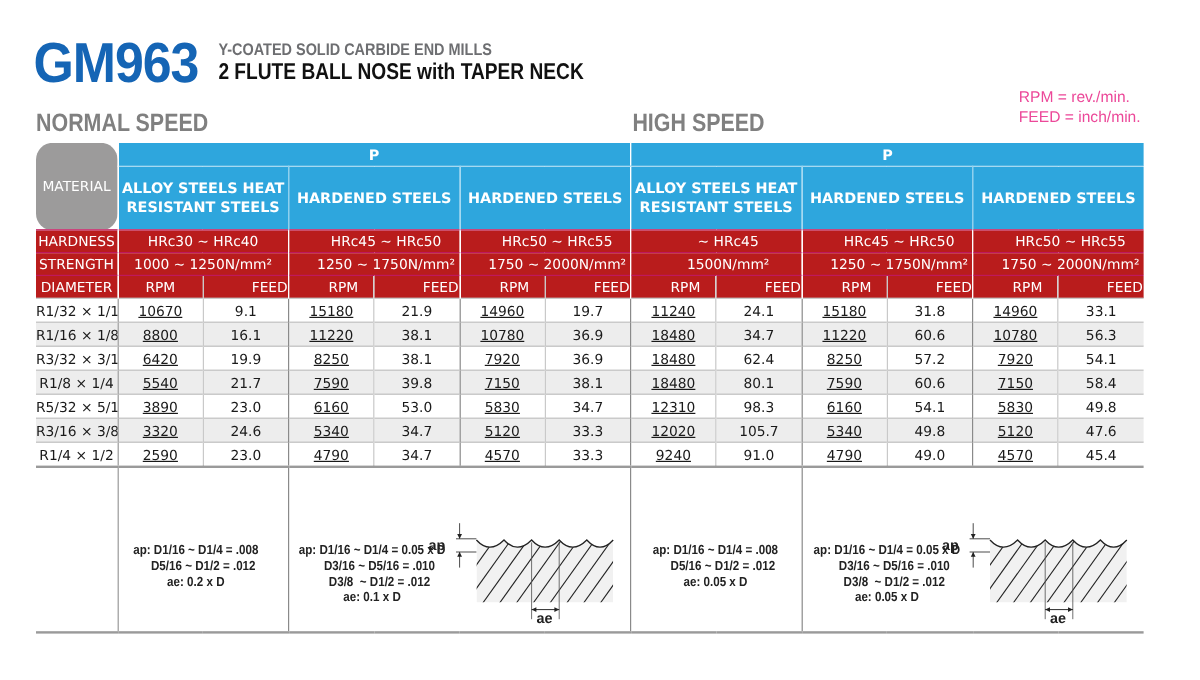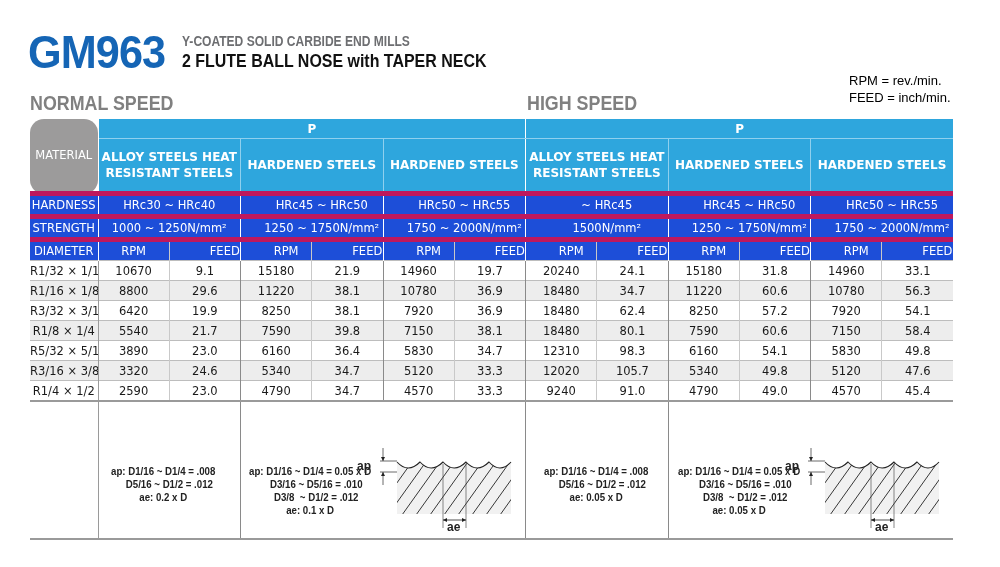--- a/index.html
+++ b/index.html
@@ -2,45 +2,45 @@
 <html><head>
 <meta charset="utf-8">
 <style>
   html, body { margin: 0; padding: 0; background: #ffffff; }
   body { width: 1000px; height: 567px; position: relative; overflow: hidden; font-family: "Liberation Sans", sans-serif; }
 
   .brand { position: absolute; left: 28px; top: 24px; font-family: "Liberation Sans", sans-serif; font-weight: bold; font-size: 47px; color: #1565b5; letter-spacing: -1px; line-height: 56px; transform: scaleX(0.92); transform-origin: left; }
   .sub1 { position: absolute; left: 182px; top: 33px; font-size: 14px; color: #6d6e71; font-weight: bold; transform: scaleX(0.86); transform-origin: left; white-space: nowrap; line-height: 16px; }
   .sub2 { position: absolute; left: 182px; top: 50px; font-size: 19px; color: #111; font-weight: bold; transform: scaleX(0.84); transform-origin: left; white-space: nowrap; line-height: 22px; }
 
-  .units { position: absolute; left: 849px; top: 72px; font-size: 13px; color: #000000; line-height: 17px; }
+  .units { position: absolute; left: 849px; top: 72px; font-size: 13px; color: #ec4899; line-height: 17px; }
 
   .section-title { position: absolute; top: 91px; font-size: 21px; font-weight: bold; color: #808080; transform: scaleX(0.85); transform-origin: left; white-space: nowrap; line-height: 24px; }
   .st-normal { left: 30px; }
   .st-high { left: 527px; }
 
   table.cut { position: absolute; left: 30px; top: 119px; width: 923px; border-collapse: collapse; table-layout: fixed; font-family: "DejaVu Sans", sans-serif; }
   table.cut td { padding: 0; text-align: center; vertical-align: middle; overflow: hidden; white-space: nowrap; }
 
   .c-mat { width: 68px; }
   .c-col { width: 71.25px; }
   .hdr-blue { background: #2ea6dd; color: #ffffff; font-weight: bold; font-size: 12px; }
   .row-p td.hdr-blue { height: 19px; border-bottom: 1px solid #8fd0ee; }
   .row-name td.hdr-blue { height: 52px; line-height: 16px; white-space: normal; border-left: 1px solid #8fd0ee; }
   .row-p td.hdr-blue.grp2, .row-name td.hdr-blue.grp2first { border-left: 1px solid #ffffff; }
   td.mat-label { background: #9c9b9b; color: #fff; font-size: 11.5px; border-right: 1px solid #ffffff; border-radius: 14px; }
 
-  .row-spec td { height: 18px; background: #1d4ed8; color: #fff; font-size: 11.5px; border-top: 5px solid #be185d; }
+  .row-spec td { height: 18px; background: #b91c1c; color: #fff; font-size: 11.5px; border-top: 1px solid #be185d; }
   .row-spec td.lbl { border-right: 1px solid #ffffff; }
   .row-spec td.gsep { border-left: 1px solid #ffffff; padding-left: 20px; }
   .row-diam td.sub { border-left: 1px solid #c8c8c8; padding-left: 40px; }
 
   .row-data td { height: 19px; font-size: 11.5px; color: #1a1a1a; border-top: 1px solid #bdbdbd; border-left: 1px solid #c9c9c9; }
   .row-data td.lbl { border-left: none; border-right: 1px solid #9a9a9a; text-align: center; }
-  .row-data td.gsep { border-left: 1px solid #8a8a8a; }
+  .row-data td.gsep { border-left: 1px solid #8a8a8a; text-decoration: underline; }
   .row-data.alt td { background: #ededed; margin-top: 28px; }
   .row-data.alt td.lbl { background: #ededed; }
 
   .row-notes td { height: 136px; border-top: 2px solid #9a9a9a; border-bottom: 2px solid #9a9a9a; vertical-align: top; position: relative; text-align: left; white-space: normal; font-weight: bold; }
   .row-notes td.gsep { border-left: 1px solid #8a8a8a; }
   .row-notes td.lbl { border-right: 1px solid #9a9a9a; }
 
   .note { position: absolute; font-family: "Liberation Sans", sans-serif; font-size: 11px; color: #222; line-height: 13px; transform: scaleX(0.88); transform-origin: left top; white-space: nowrap; }
   .note .ind { padding-left: 14px; }
   .diagram { position: absolute; }
@@ -132,31 +132,31 @@
   </tbody>
     <tbody id="data-rows">
       <tr class="row-data">
         <td class="lbl">R1/32 × 1/16</td>
         <td class="gsep">10670</td>
         <td>9.1</td>
         <td class="gsep">15180</td>
         <td>21.9</td>
         <td class="gsep">14960</td>
         <td>19.7</td>
-        <td class="gsep">20240</td>
+        <td class="gsep">11240</td>
         <td>24.1</td>
         <td class="gsep">15180</td>
         <td>31.8</td>
         <td class="gsep">14960</td>
         <td>33.1</td>
       </tr>
       <tr class="row-data alt">
         <td class="lbl">R1/16 × 1/8</td>
         <td class="gsep">8800</td>
-        <td>29.6</td>
+        <td>16.1</td>
         <td class="gsep">11220</td>
         <td>38.1</td>
         <td class="gsep">10780</td>
         <td>36.9</td>
         <td class="gsep">18480</td>
         <td>34.7</td>
         <td class="gsep">11220</td>
         <td>60.6</td>
         <td class="gsep">10780</td>
         <td>56.3</td>
@@ -189,21 +189,21 @@
         <td class="gsep">7590</td>
         <td>60.6</td>
         <td class="gsep">7150</td>
         <td>58.4</td>
       </tr>
       <tr class="row-data">
         <td class="lbl">R5/32 × 5/16</td>
         <td class="gsep">3890</td>
         <td>23.0</td>
         <td class="gsep">6160</td>
-        <td>36.4</td>
+        <td>53.0</td>
         <td class="gsep">5830</td>
         <td>34.7</td>
         <td class="gsep">12310</td>
         <td>98.3</td>
         <td class="gsep">6160</td>
         <td>54.1</td>
         <td class="gsep">5830</td>
         <td>49.8</td>
       </tr>
       <tr class="row-data alt">

